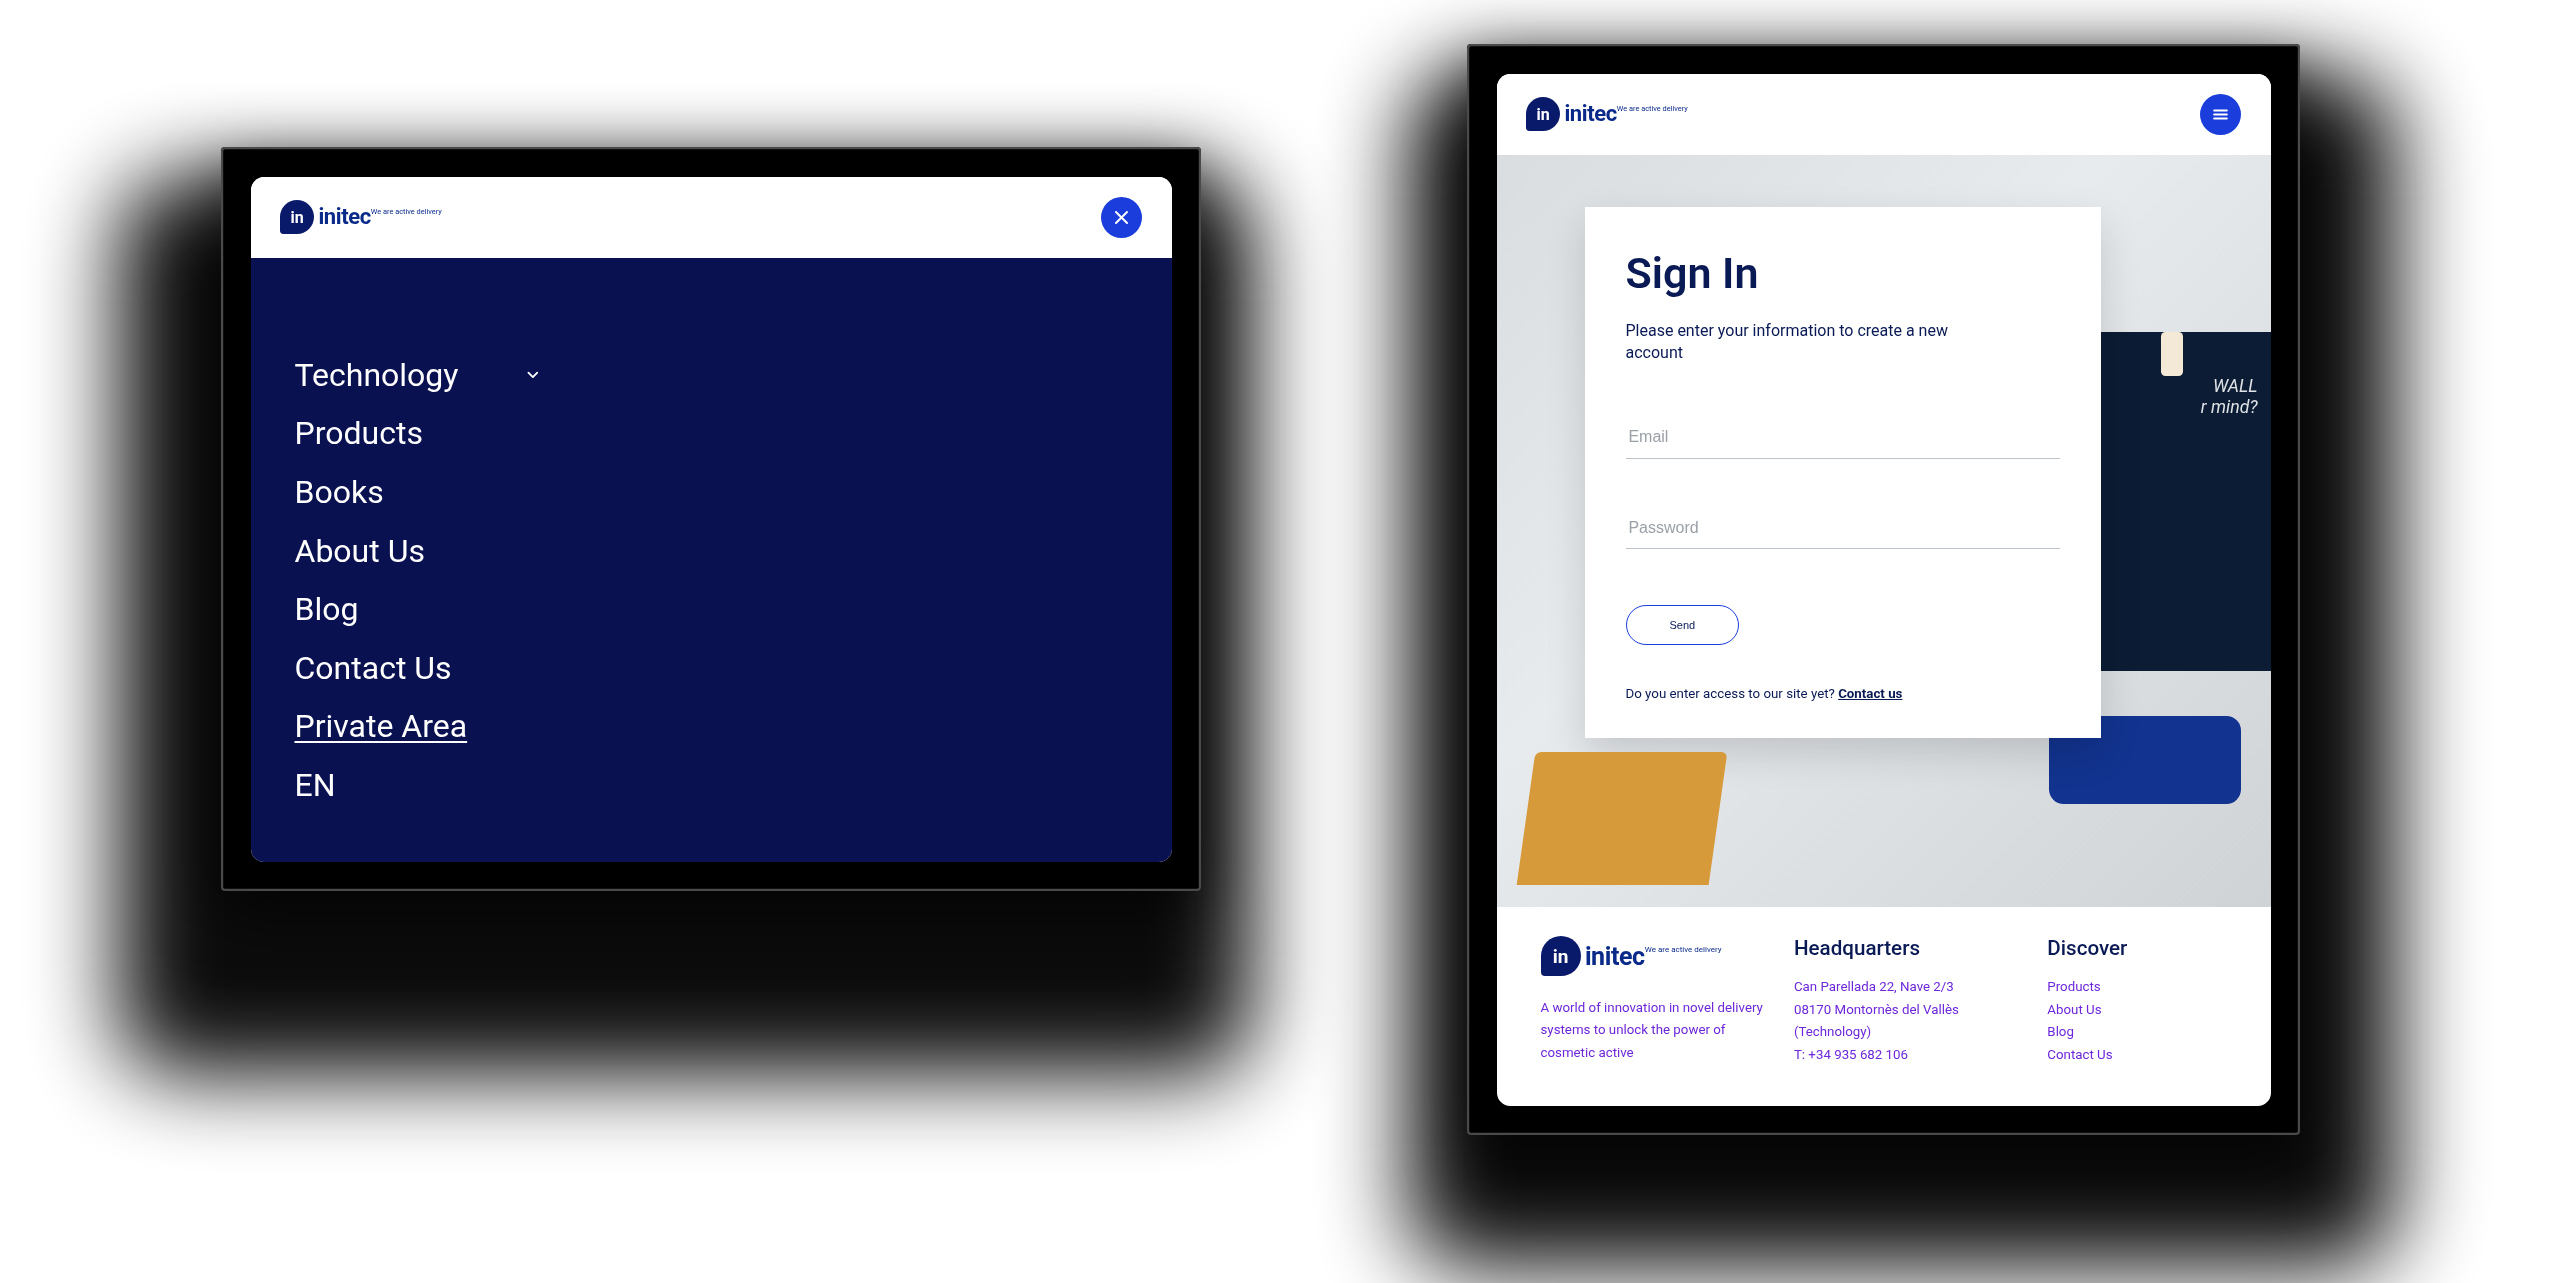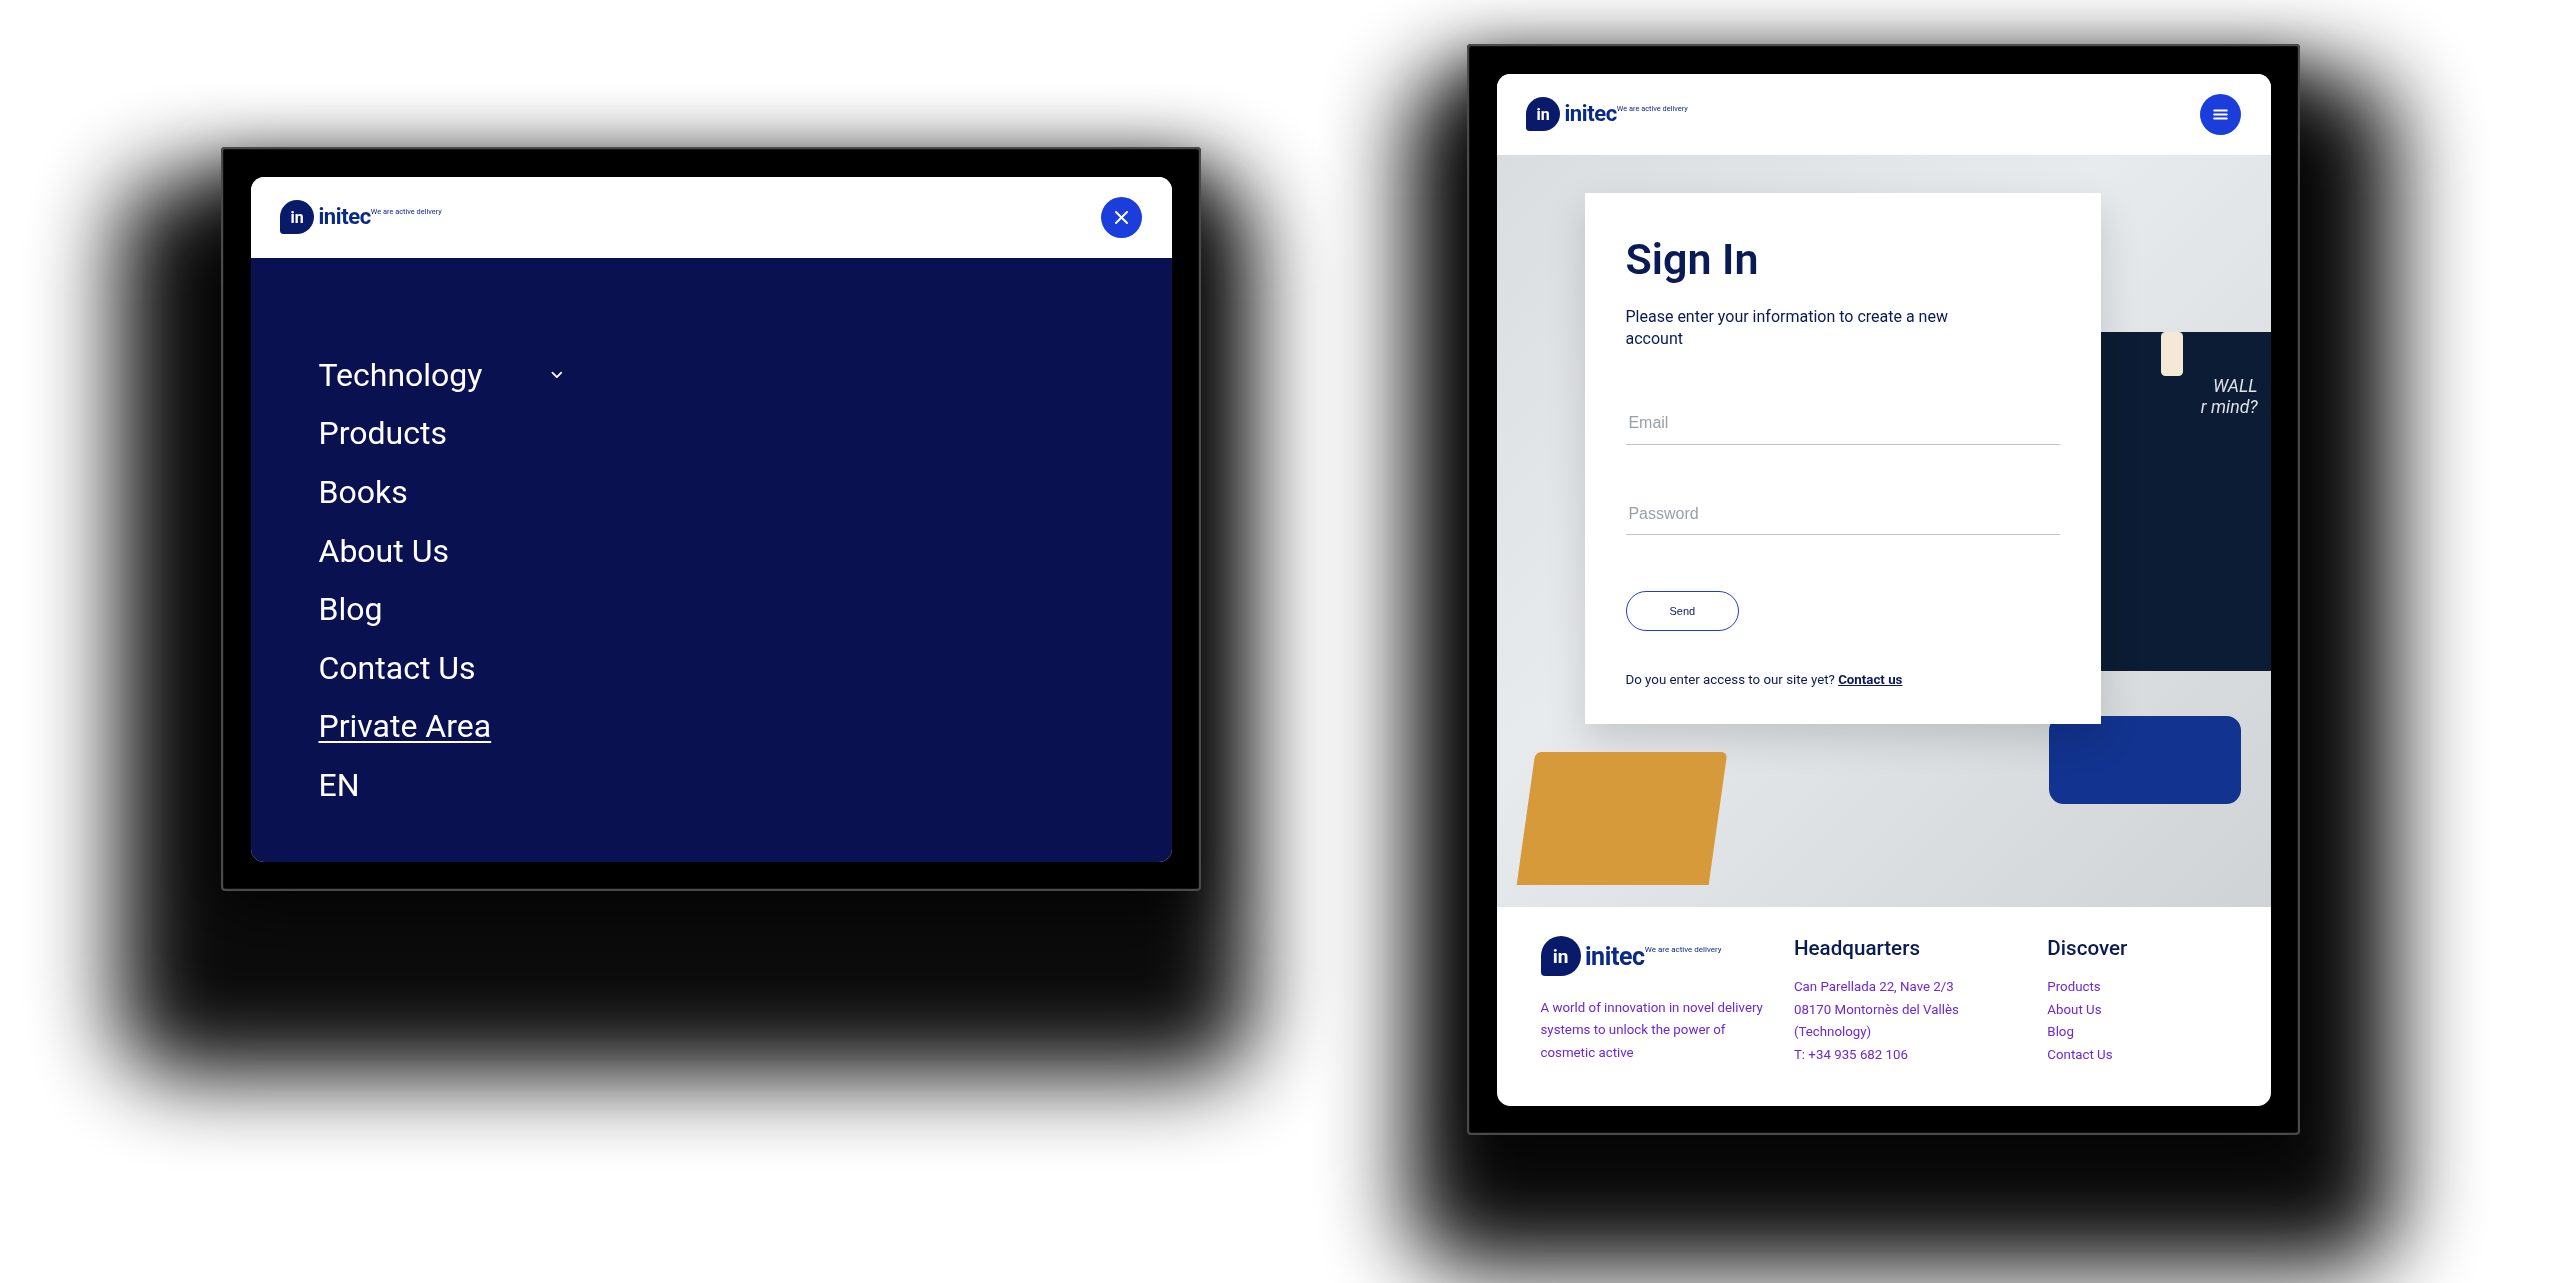--- a/index.html
+++ b/index.html
@@ -94,21 +94,21 @@
     cursor: pointer;
   }
   .round-btn svg { stroke: #fff; }
 
   
   .menu-panel {
     background: #0a1150;
     height: calc(100% - 81px);
     padding: 88px 44px;
   }
-  .menu-list { list-style: none; margin-left: 24px; }
+  .menu-list { list-style: none; }
   .menu-item {
     color: #fff;
     font-size: 32px;
     font-weight: 400;
     padding: 10.3px 0;
     display: flex; align-items: center;
     cursor: pointer;
   }
   .menu-item.hl span.lbl {
     text-decoration: underline;
@@ -148,21 +148,21 @@
     position:absolute; right:88px; top:177px; width:22px; height:44px;
     background:#f4e9d7; border-radius:4.4px;
   }
   .hero .walltext {
     position:absolute; right:13px; top:221px; color:#dfe3e6;
     font-style:italic; font-size:17.7px; text-align:right; line-height:1.2;
   }
 
   .signin-card {
     position: absolute;
-    left: 88px; top: 38px;
+    left: 88px; top: 52px;
     width: 516px;
     background: #fff;
     padding: 41px 41px 37px;
     box-shadow: 0 14.7px 37px rgba(0,0,0,0.15);
   }
   .signin-card h1 {
     color: #0a1a55;
     font-size: 43px;
     font-weight: 600;
     margin-bottom: 22px;

